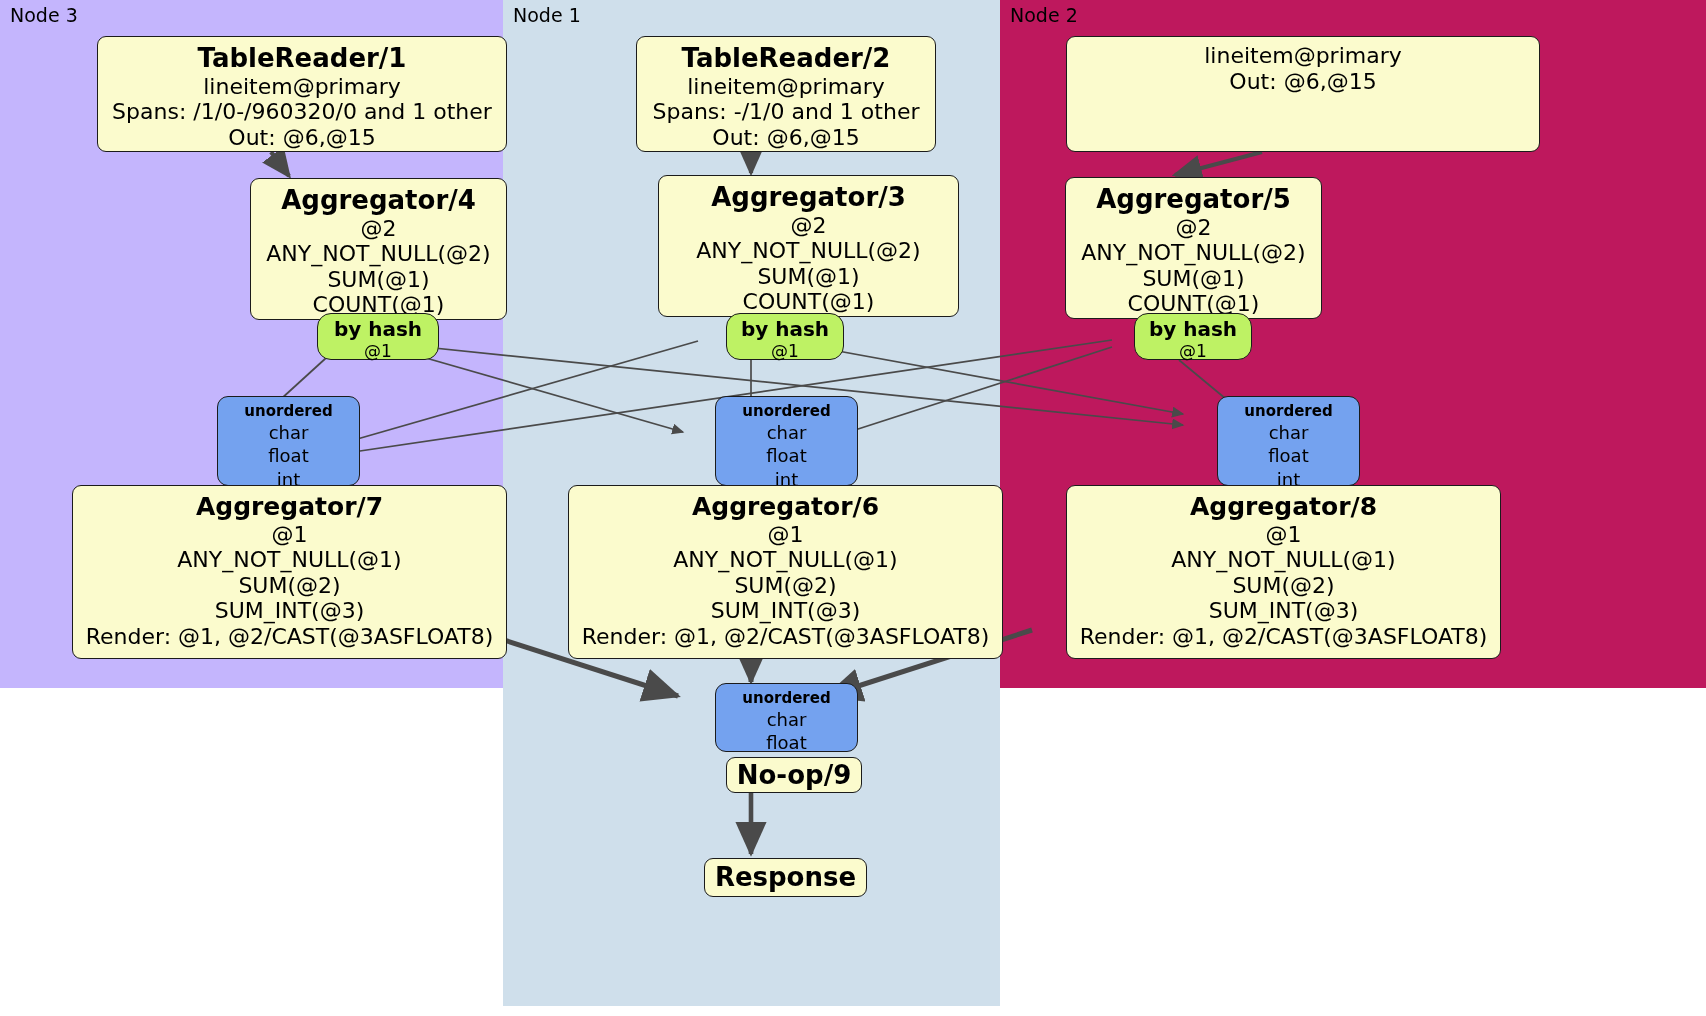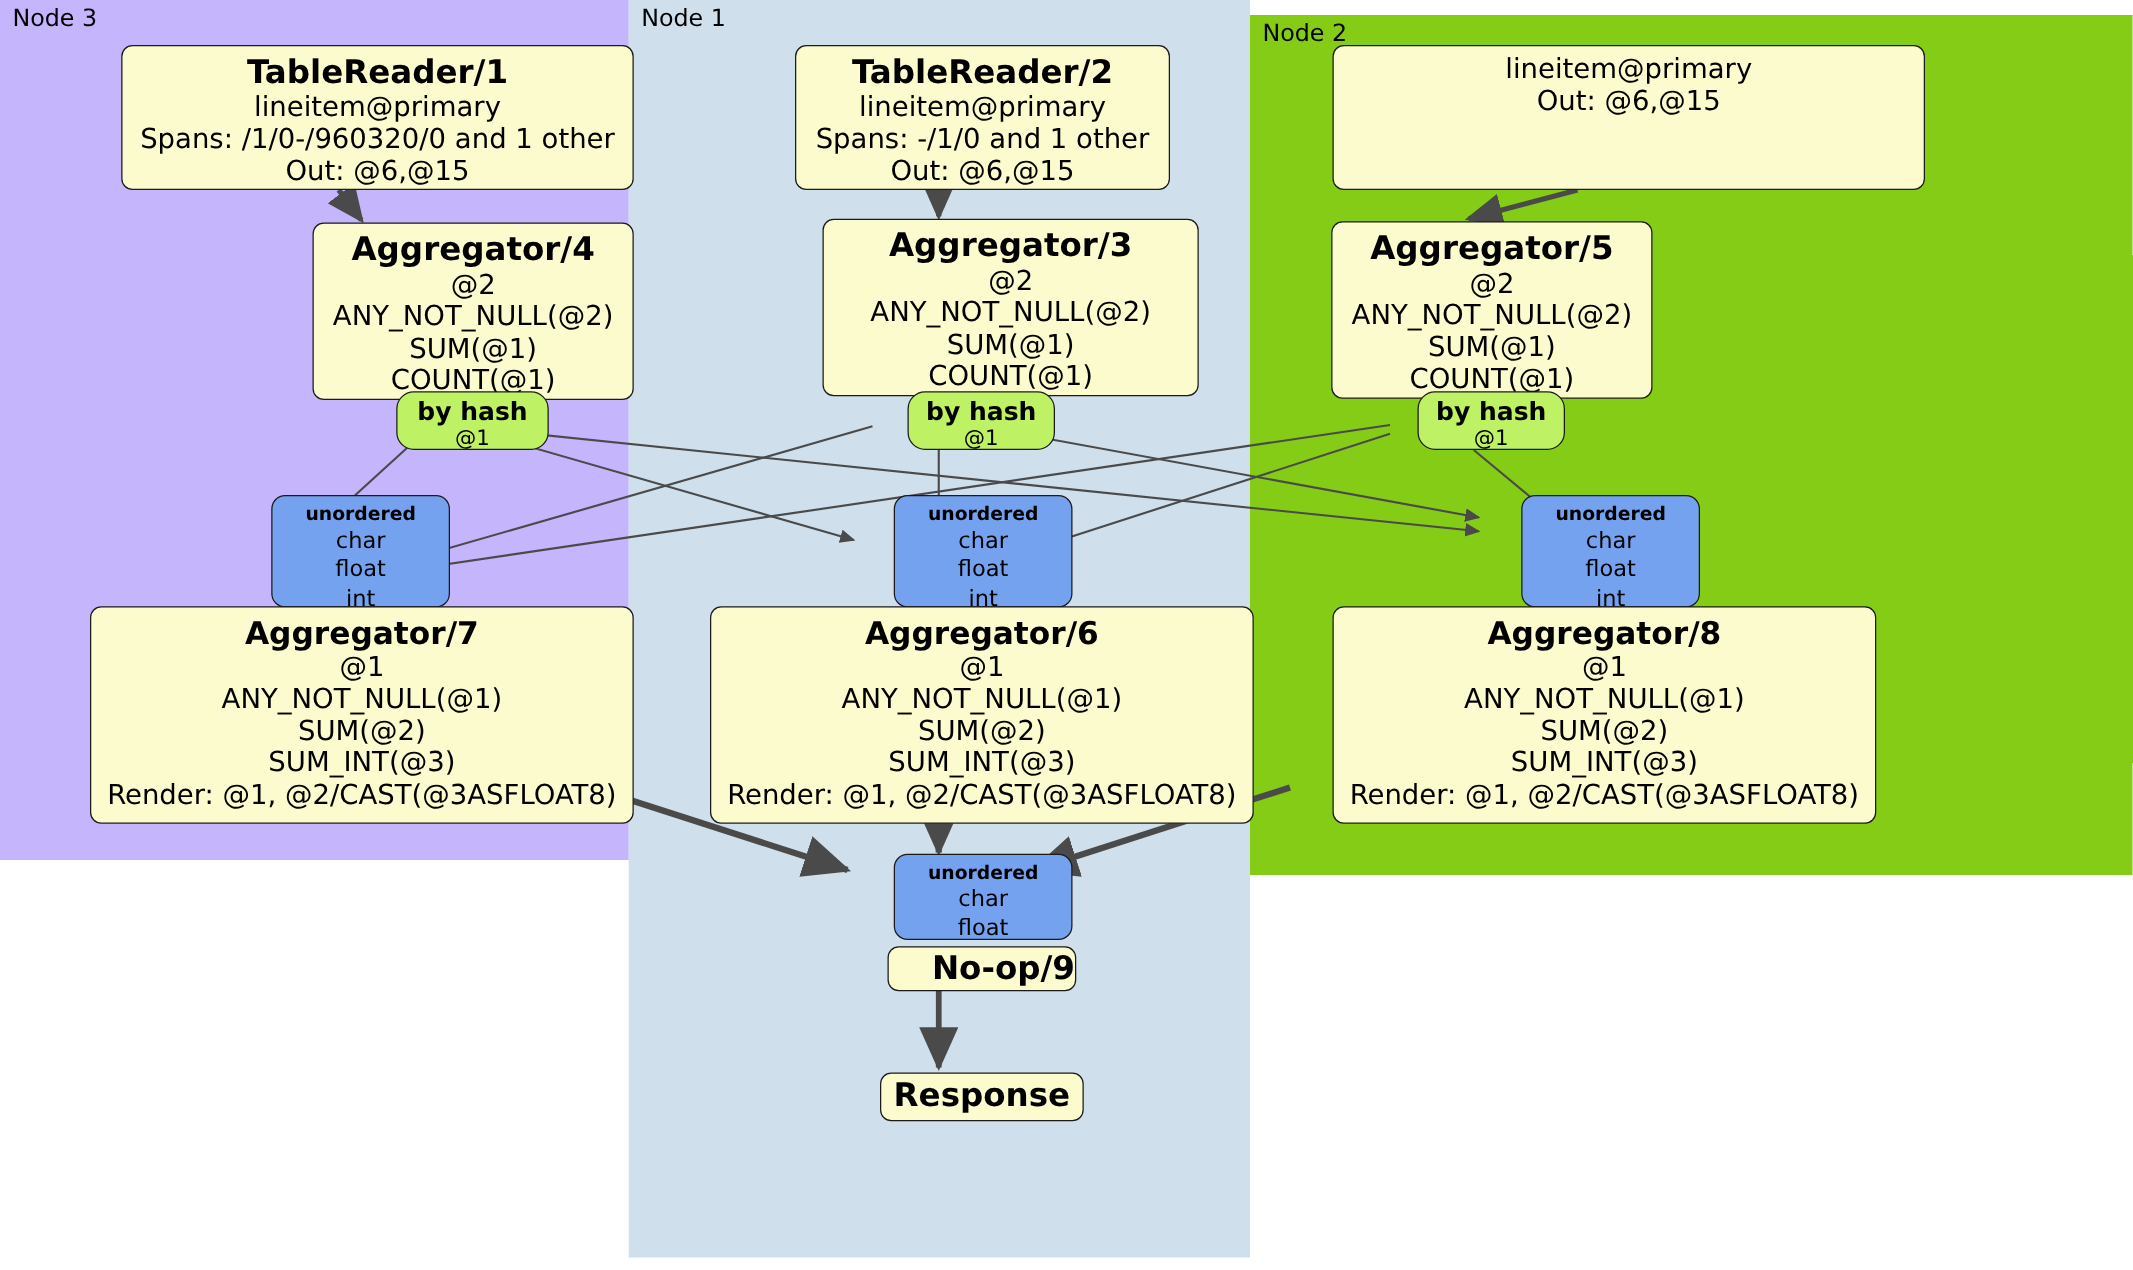--- a/index.html
+++ b/index.html
@@ -49,21 +49,21 @@
 <body>
 
 <div id="stage">
 
   <div class="panel" style="left:0px;top:0px;width:503px;height:688px;background:#c4b5fd;">
     <span class="panel-label">Node 3</span>
   </div>
   <div class="panel" style="left:503px;top:0px;width:497px;height:1006px;background:#cfdfeb;">
     <span class="panel-label">Node 1</span>
   </div>
-  <div class="panel" style="left:1000px;top:12px;width:706px;height:688px;background:#84cc16;">
+  <div class="panel" style="left:1000px;top:0px;width:706px;height:688px;background:#be185d;">
     <span class="panel-label">Node 2</span>
   </div>
 
   <svg id="edges" viewBox="0 0 1706 1016">
     <defs>
       <marker id="ah" markerWidth="8" markerHeight="8" refX="6.4" refY="3.2" orient="auto" markerUnits="strokeWidth">
         <path d="M0,0 L7.2,3.2 L0,6.4 z" fill="#4a4a4a"></path>
       </marker>
       <marker id="ahs" markerWidth="9" markerHeight="9" refX="7" refY="3.4" orient="auto" markerUnits="strokeWidth">
         <path d="M0,0 L7.6,3.4 L0,6.8 z" fill="#4a4a4a"></path>
@@ -200,21 +200,21 @@
     <div class="t-line">SUM_INT(@3)</div>
     <div class="t-line">Render: @1, @2/CAST(@3ASFLOAT8)</div>
   </div>
 
   <div class="nodebox stream" style="left:681px;top:683px;width:143px;height:69px;padding-top:5px;">
     <div class="t-title">unordered</div>
     <div class="t-line">char</div>
     <div class="t-line">float</div>
   </div>
 
-  <div class="nodebox proc flat" style="left:676px;top:757px;width:151px;height:36px;text-align:right;">
+  <div class="nodebox proc flat" style="left:692px;top:757px;width:136px;height:36px;">
     <div class="t-title">No-op/9</div>
   </div>
 
   <div class="nodebox proc flat" style="left:670px;top:858px;width:163px;height:39px;">
     <div class="t-title">Response</div>
   </div>
 
 </div>
 
 </body></html>

